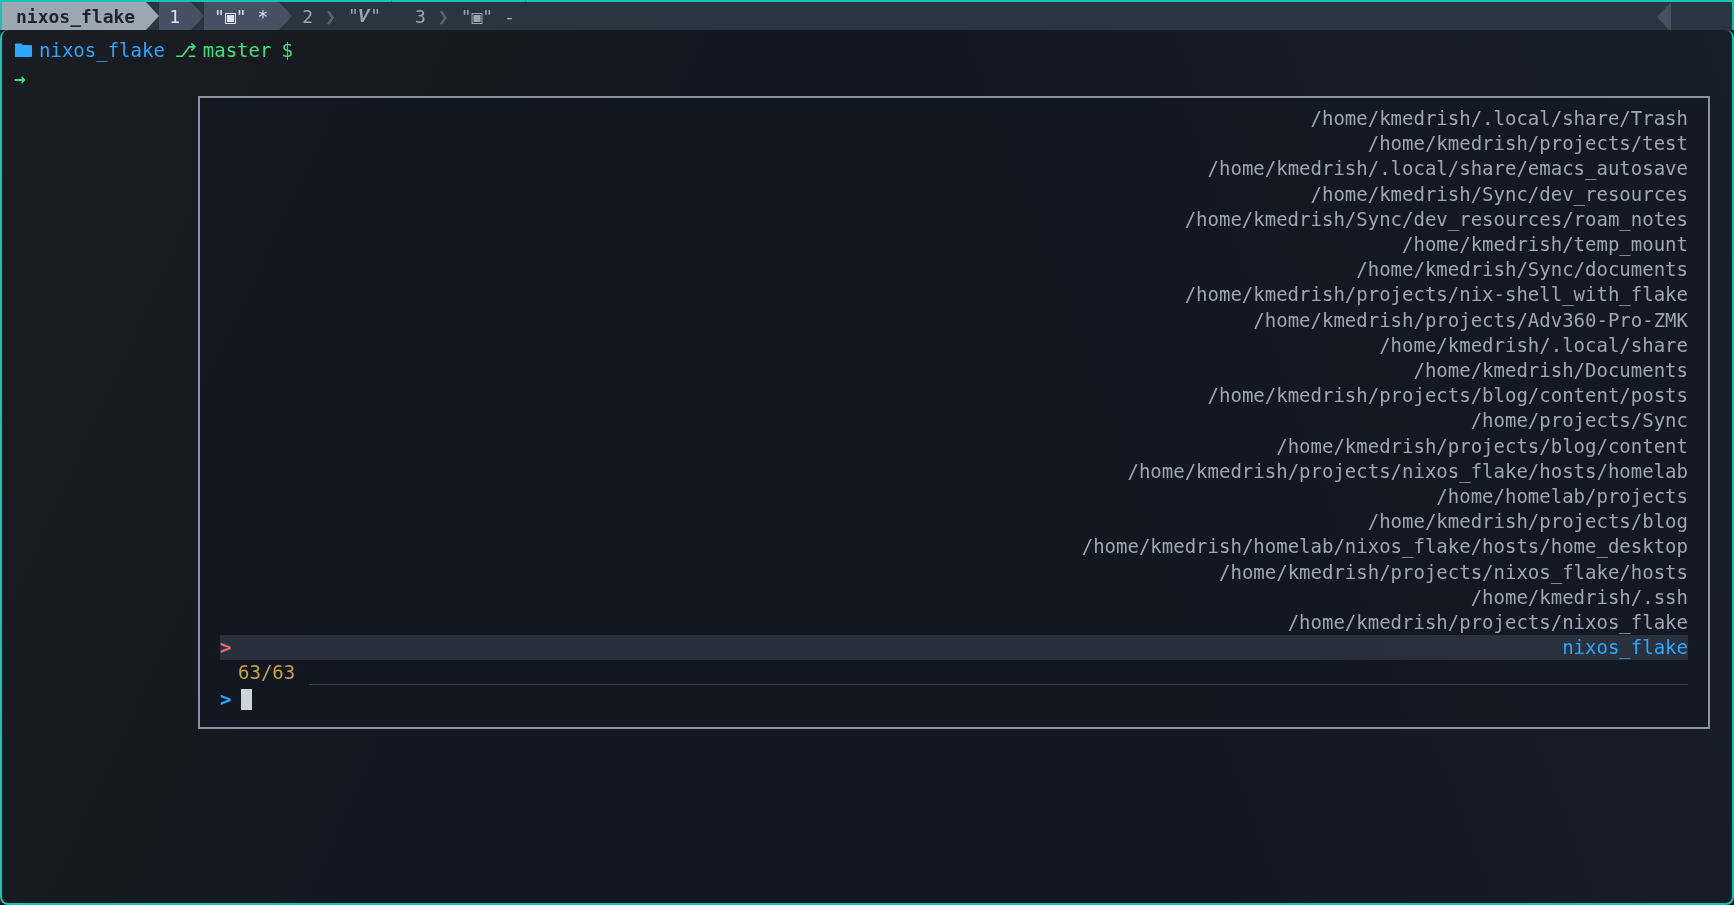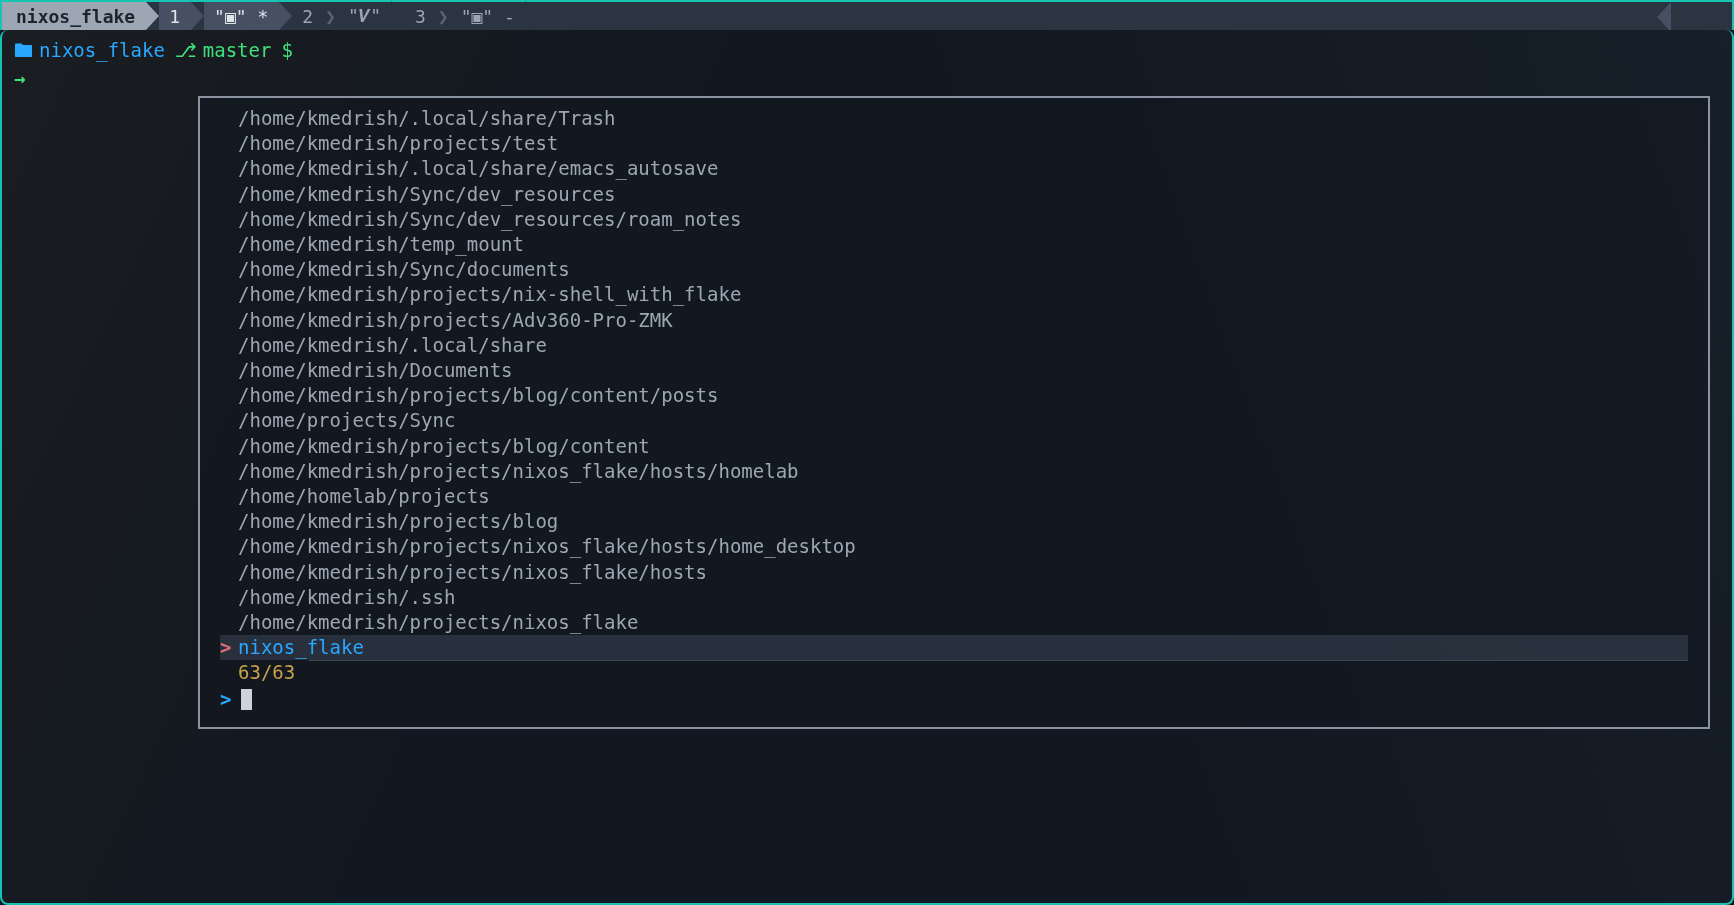--- a/index.html
+++ b/index.html
@@ -85,41 +85,41 @@
 
   
   .fzf {
     position:absolute;
     left:196px; top:66px;
     width:1512px;
     border:2px solid #8a93a1;
     background:rgba(18,24,33,0.7);
     padding:8px 20px 14px 20px;
   }
-  .fzf-list { list-style:none; }
+  .fzf-list { list-style:none;text-align:right; }
   .fzf-list li {
     line-height:25.2px;
     color:#9da7b3;
     white-space:pre;
     padding-left:18px;
   }
   .fzf-list li.named   { color:#2aa7ff; }
   .fzf-list li.selected{
     color:#2aa7ff;
     background:rgba(60,70,85,0.55);
     position:relative;
   }
   .fzf-list li.selected::before{
     content:">";
     position:absolute; left:0;
     color:#e06c75;
     font-weight:bold;
   }
   .fzf-count-row{
-    display:flex; align-items:flex-start;
+    display:flex; align-items:flex-end;
     color:#c7a14a;
     line-height:25px;
     padding-left:18px;
     gap:14px;
   }
   .fzf-count-row .rule{
     flex:1; height:1px; background:#3a4452;
   }
   .fzf-input{
     display:flex; align-items:center;
@@ -204,21 +204,21 @@
         <li>/home/kmedrish/projects/nix-shell_with_flake</li>
         <li>/home/kmedrish/projects/Adv360-Pro-ZMK</li>
         <li>/home/kmedrish/.local/share</li>
         <li>/home/kmedrish/Documents</li>
         <li>/home/kmedrish/projects/blog/content/posts</li>
         <li>/home/projects/Sync</li>
         <li>/home/kmedrish/projects/blog/content</li>
         <li>/home/kmedrish/projects/nixos_flake/hosts/homelab</li>
         <li>/home/homelab/projects</li>
         <li>/home/kmedrish/projects/blog</li>
-        <li>/home/kmedrish/projects/nixos_flake/hosts/home_desktop</li>
+        <li>/home/kmedrish/homelab/nixos_flake/hosts/home_desktop</li>
         <li>/home/kmedrish/projects/nixos_flake/hosts</li>
         <li>/home/kmedrish/.ssh</li>
         <li>/home/kmedrish/projects/nixos_flake</li>
         <li class="named selected">nixos_flake</li>
       </ul>
 
     <div class="fzf-count-row">
       <span>63/63</span>
       <div class="rule"></div>
     </div>

